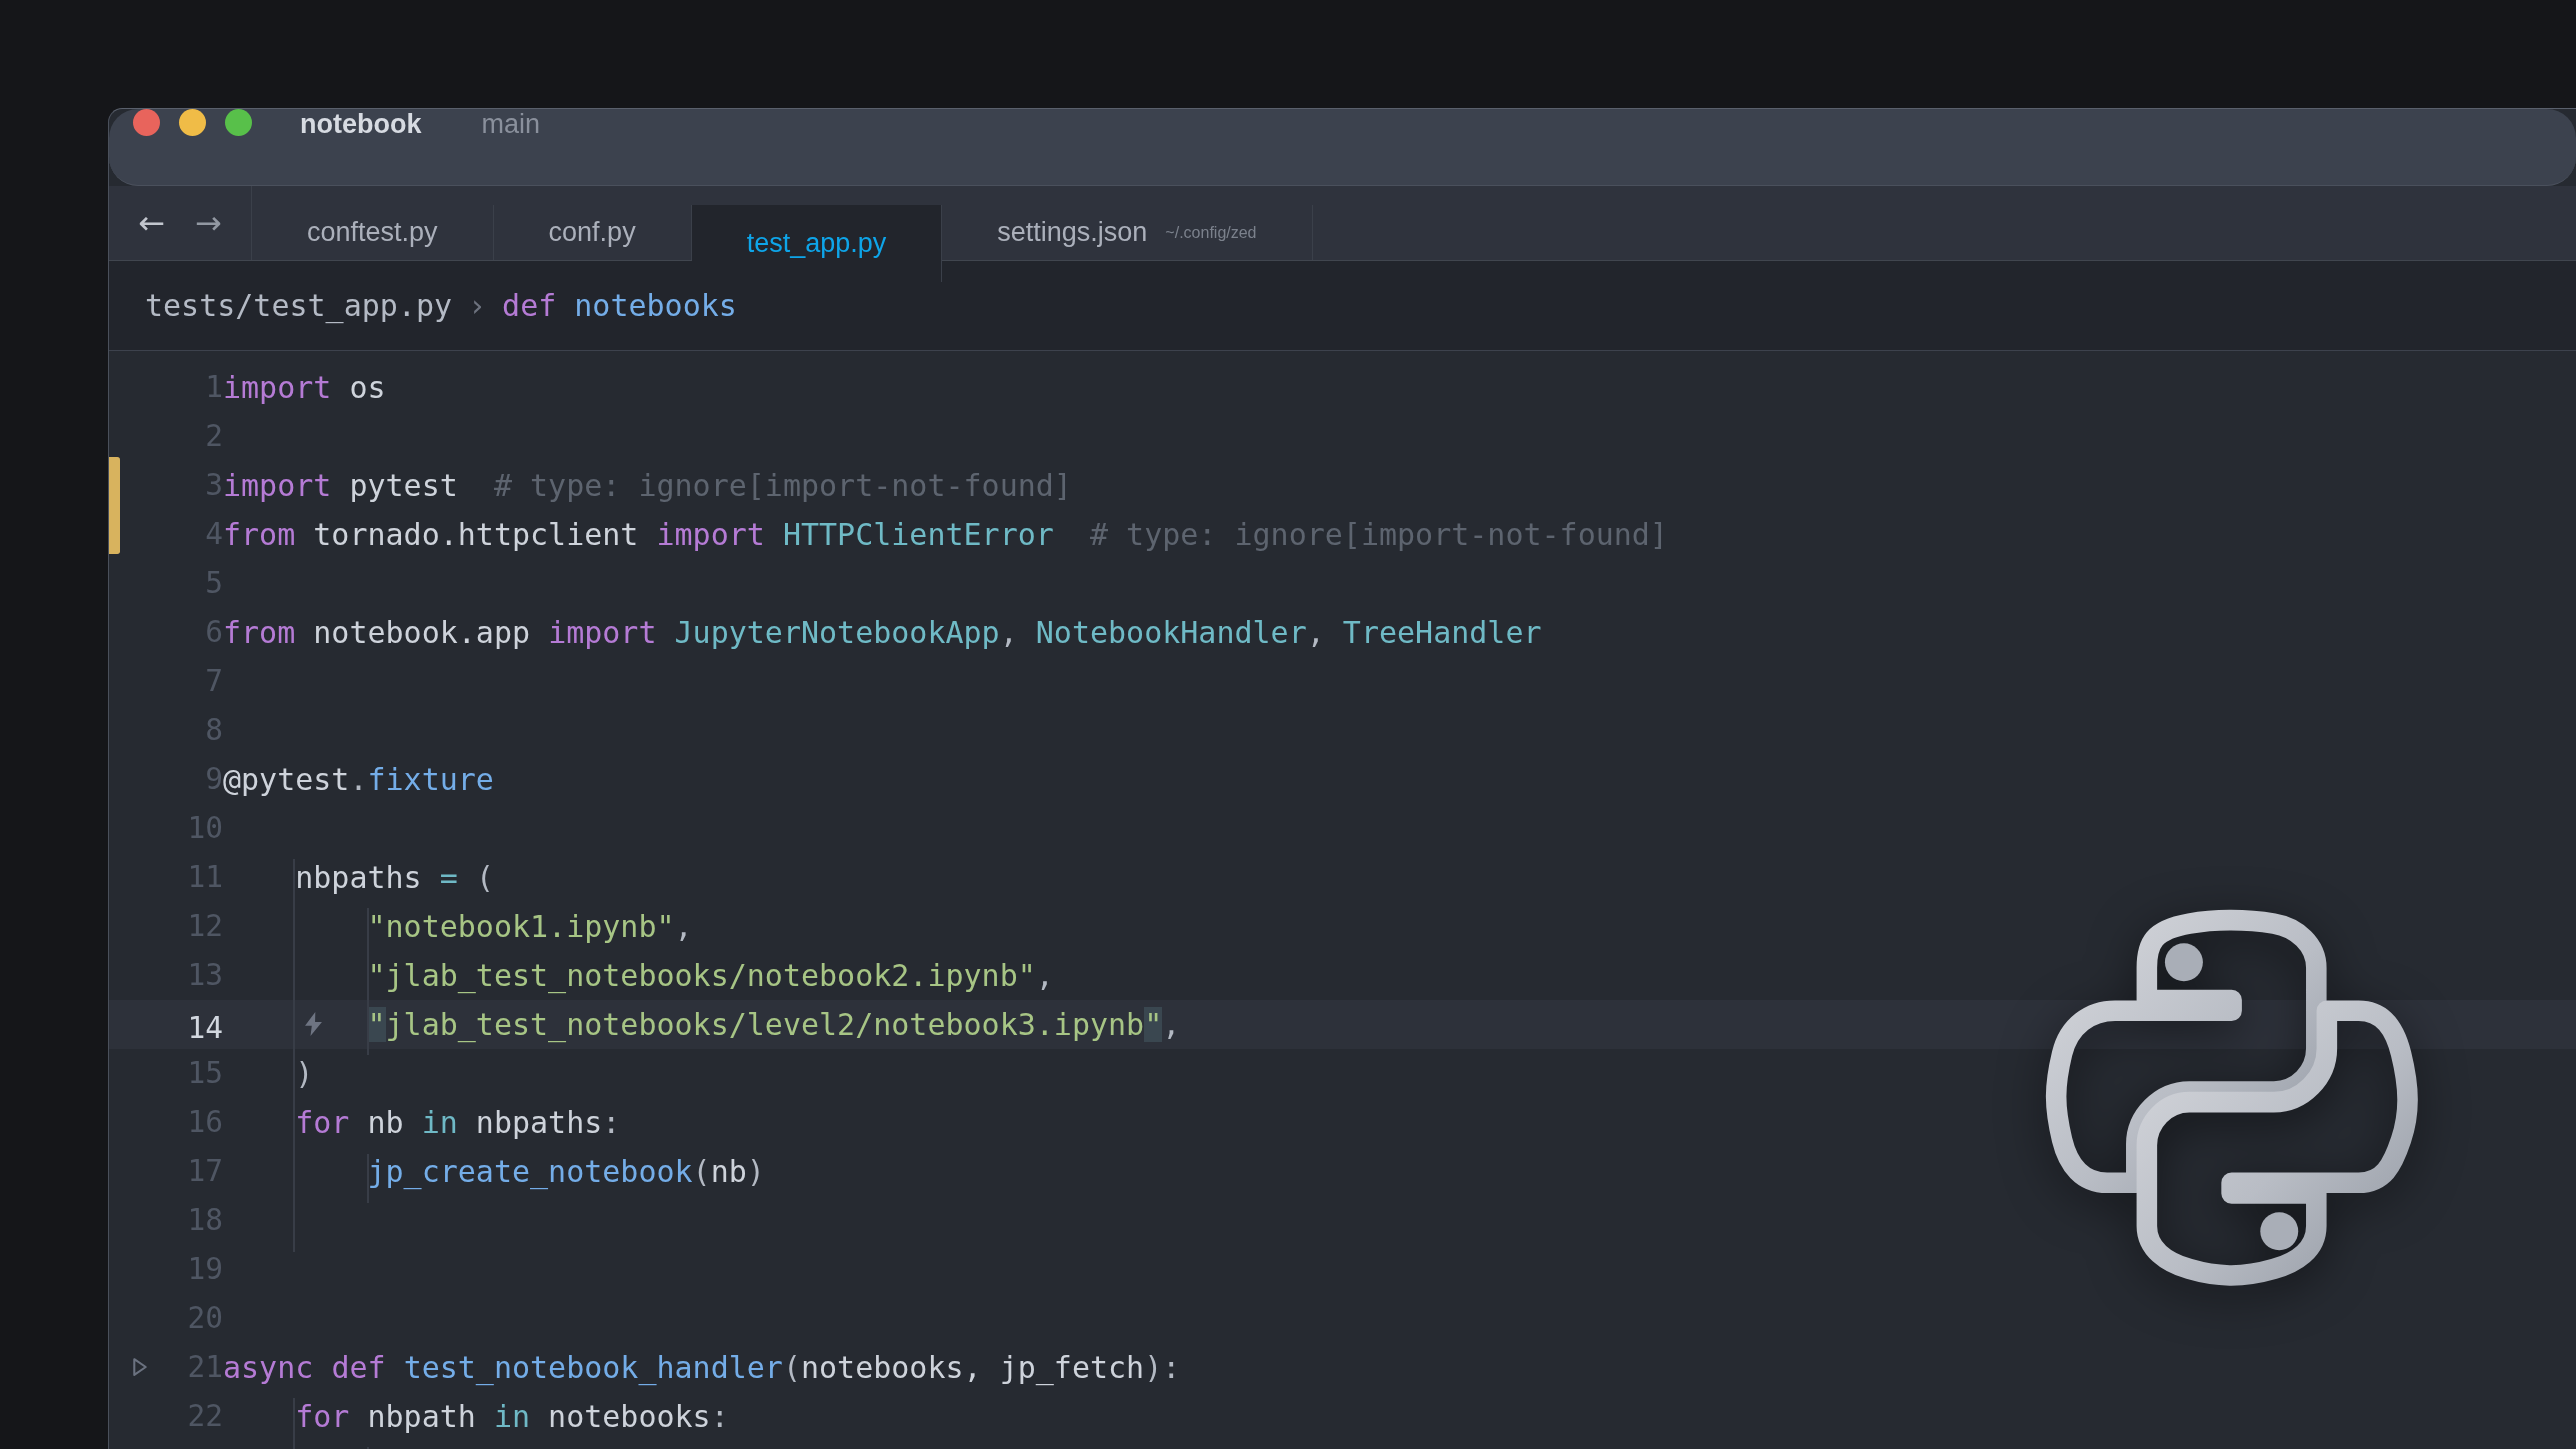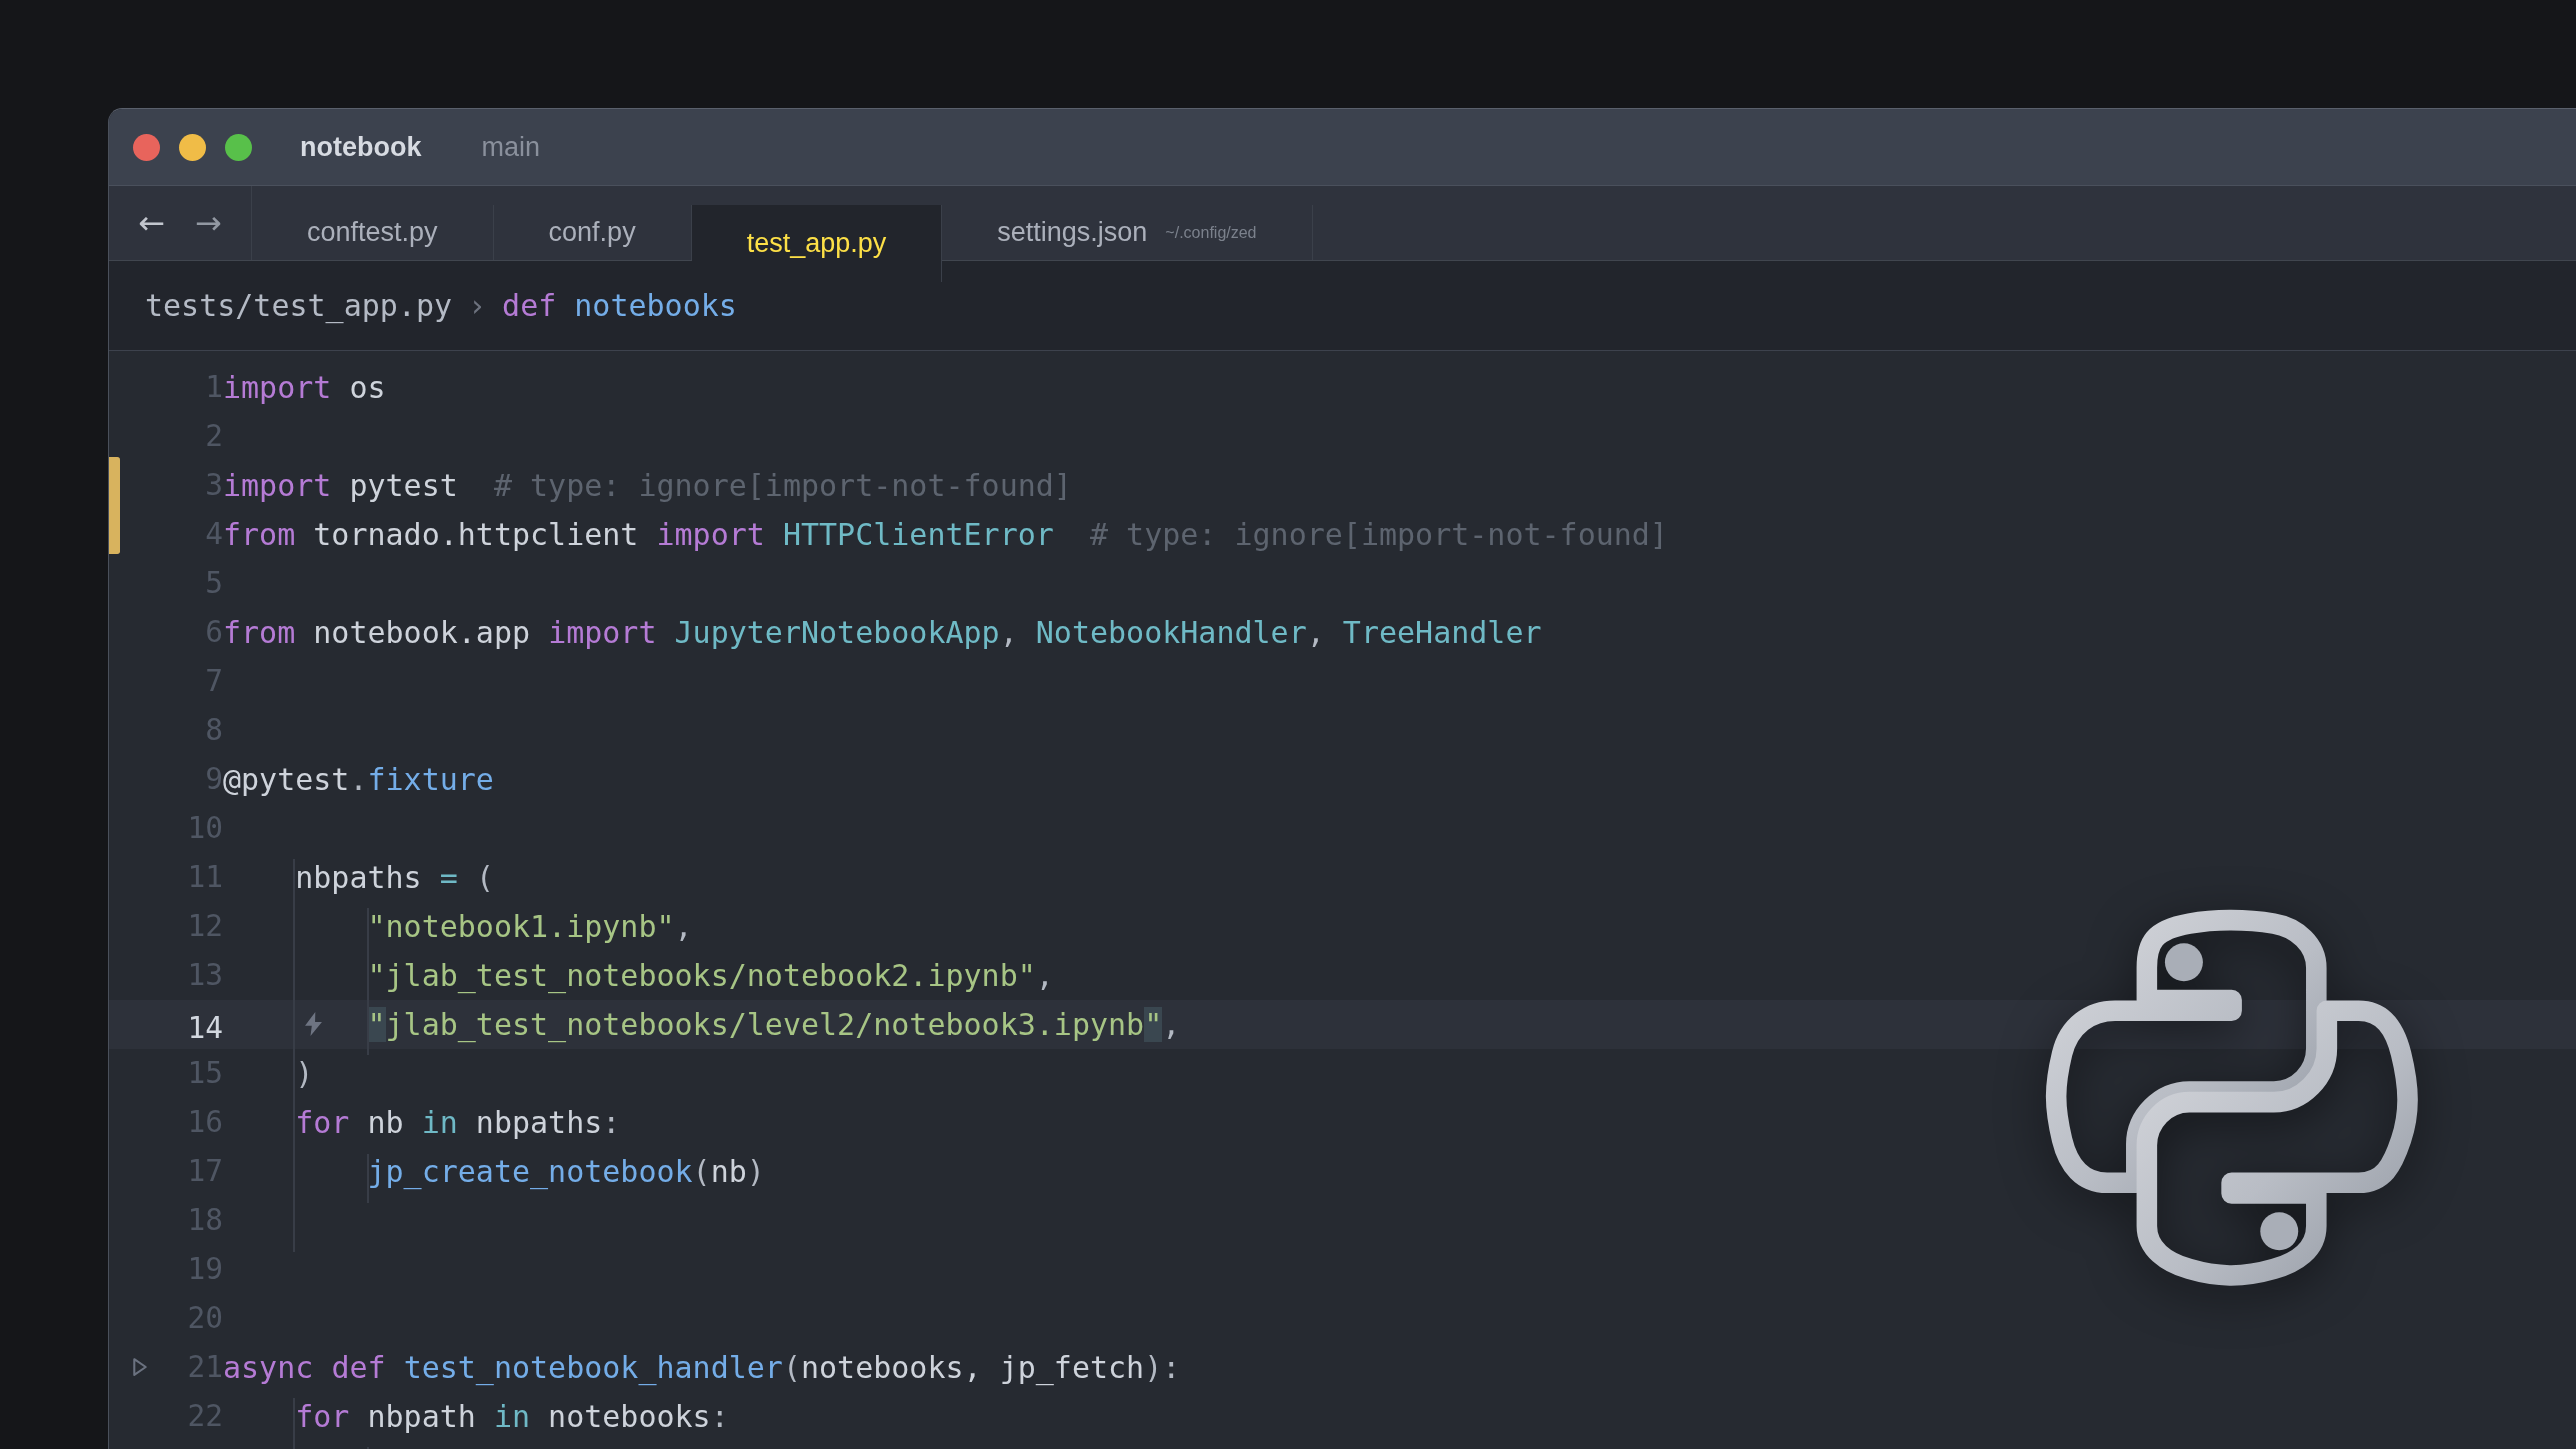--- a/index.html
+++ b/index.html
@@ -13,21 +13,21 @@
     background:#262a31;
     border-top:0.9px solid #5a606c;
     border-left:0.9px solid #4a505b;
     border-top-left-radius:14.3px;
     overflow:hidden;
   }
 
   
   .titlebar {
     height:77px; background:#3c424e; border-bottom:1.8px solid #4a505c;
-    display:flex; align-items:center;
+    display:flex; align-items:flex-start;border-radius:29px;
   }
   .traffic { display:flex; gap:19px; margin-left:24px; }
   .tl { width:27px; height:27px; border-radius:50%; }
   .title { margin-left:48px; font-size:27px; font-weight:600; color:#d7dbe2; }
   .branch { margin-left:60px; font-size:27px; color:#8a909c; }
 
   
   .tabbar {
     height:75px; background:#2f333d; border-bottom:1.8px solid #41464f;
     display:flex; align-items:stretch; position:relative;
@@ -40,21 +40,21 @@
             font-family:"DejaVu Sans", sans-serif; }
   .navbtn.back { color:#c2c6ce; }
   .navbtn.fwd  { color:#9298a2; }
   .tabs { display:flex; align-items:stretch; }
   .tab {
     display:flex; align-items:center; justify-content:center;
     padding:16px 55px; border-right:1.8px solid #3b404a;
     font-size:27px; color:#abb0bb; white-space:nowrap;margin-top:19px;
   }
   .tab.active {
-    background:#22252c; color:#fde047;
+    background:#22252c; color:#0ea5e9;
     margin-bottom:-1.8px; height:77px;justify-content:flex-end;
   }
   .tab-suffix { font-size:16px; color:#7b818c; margin-left:18px; }
 
   
   .crumbbar {
     height:90px; background:#22252c; border-bottom:1.8px solid #3d424d;
     display:flex; align-items:center;
     font-family:"DejaVu Sans Mono", monospace; font-size:30px;
     padding-left:36px; gap:0;

